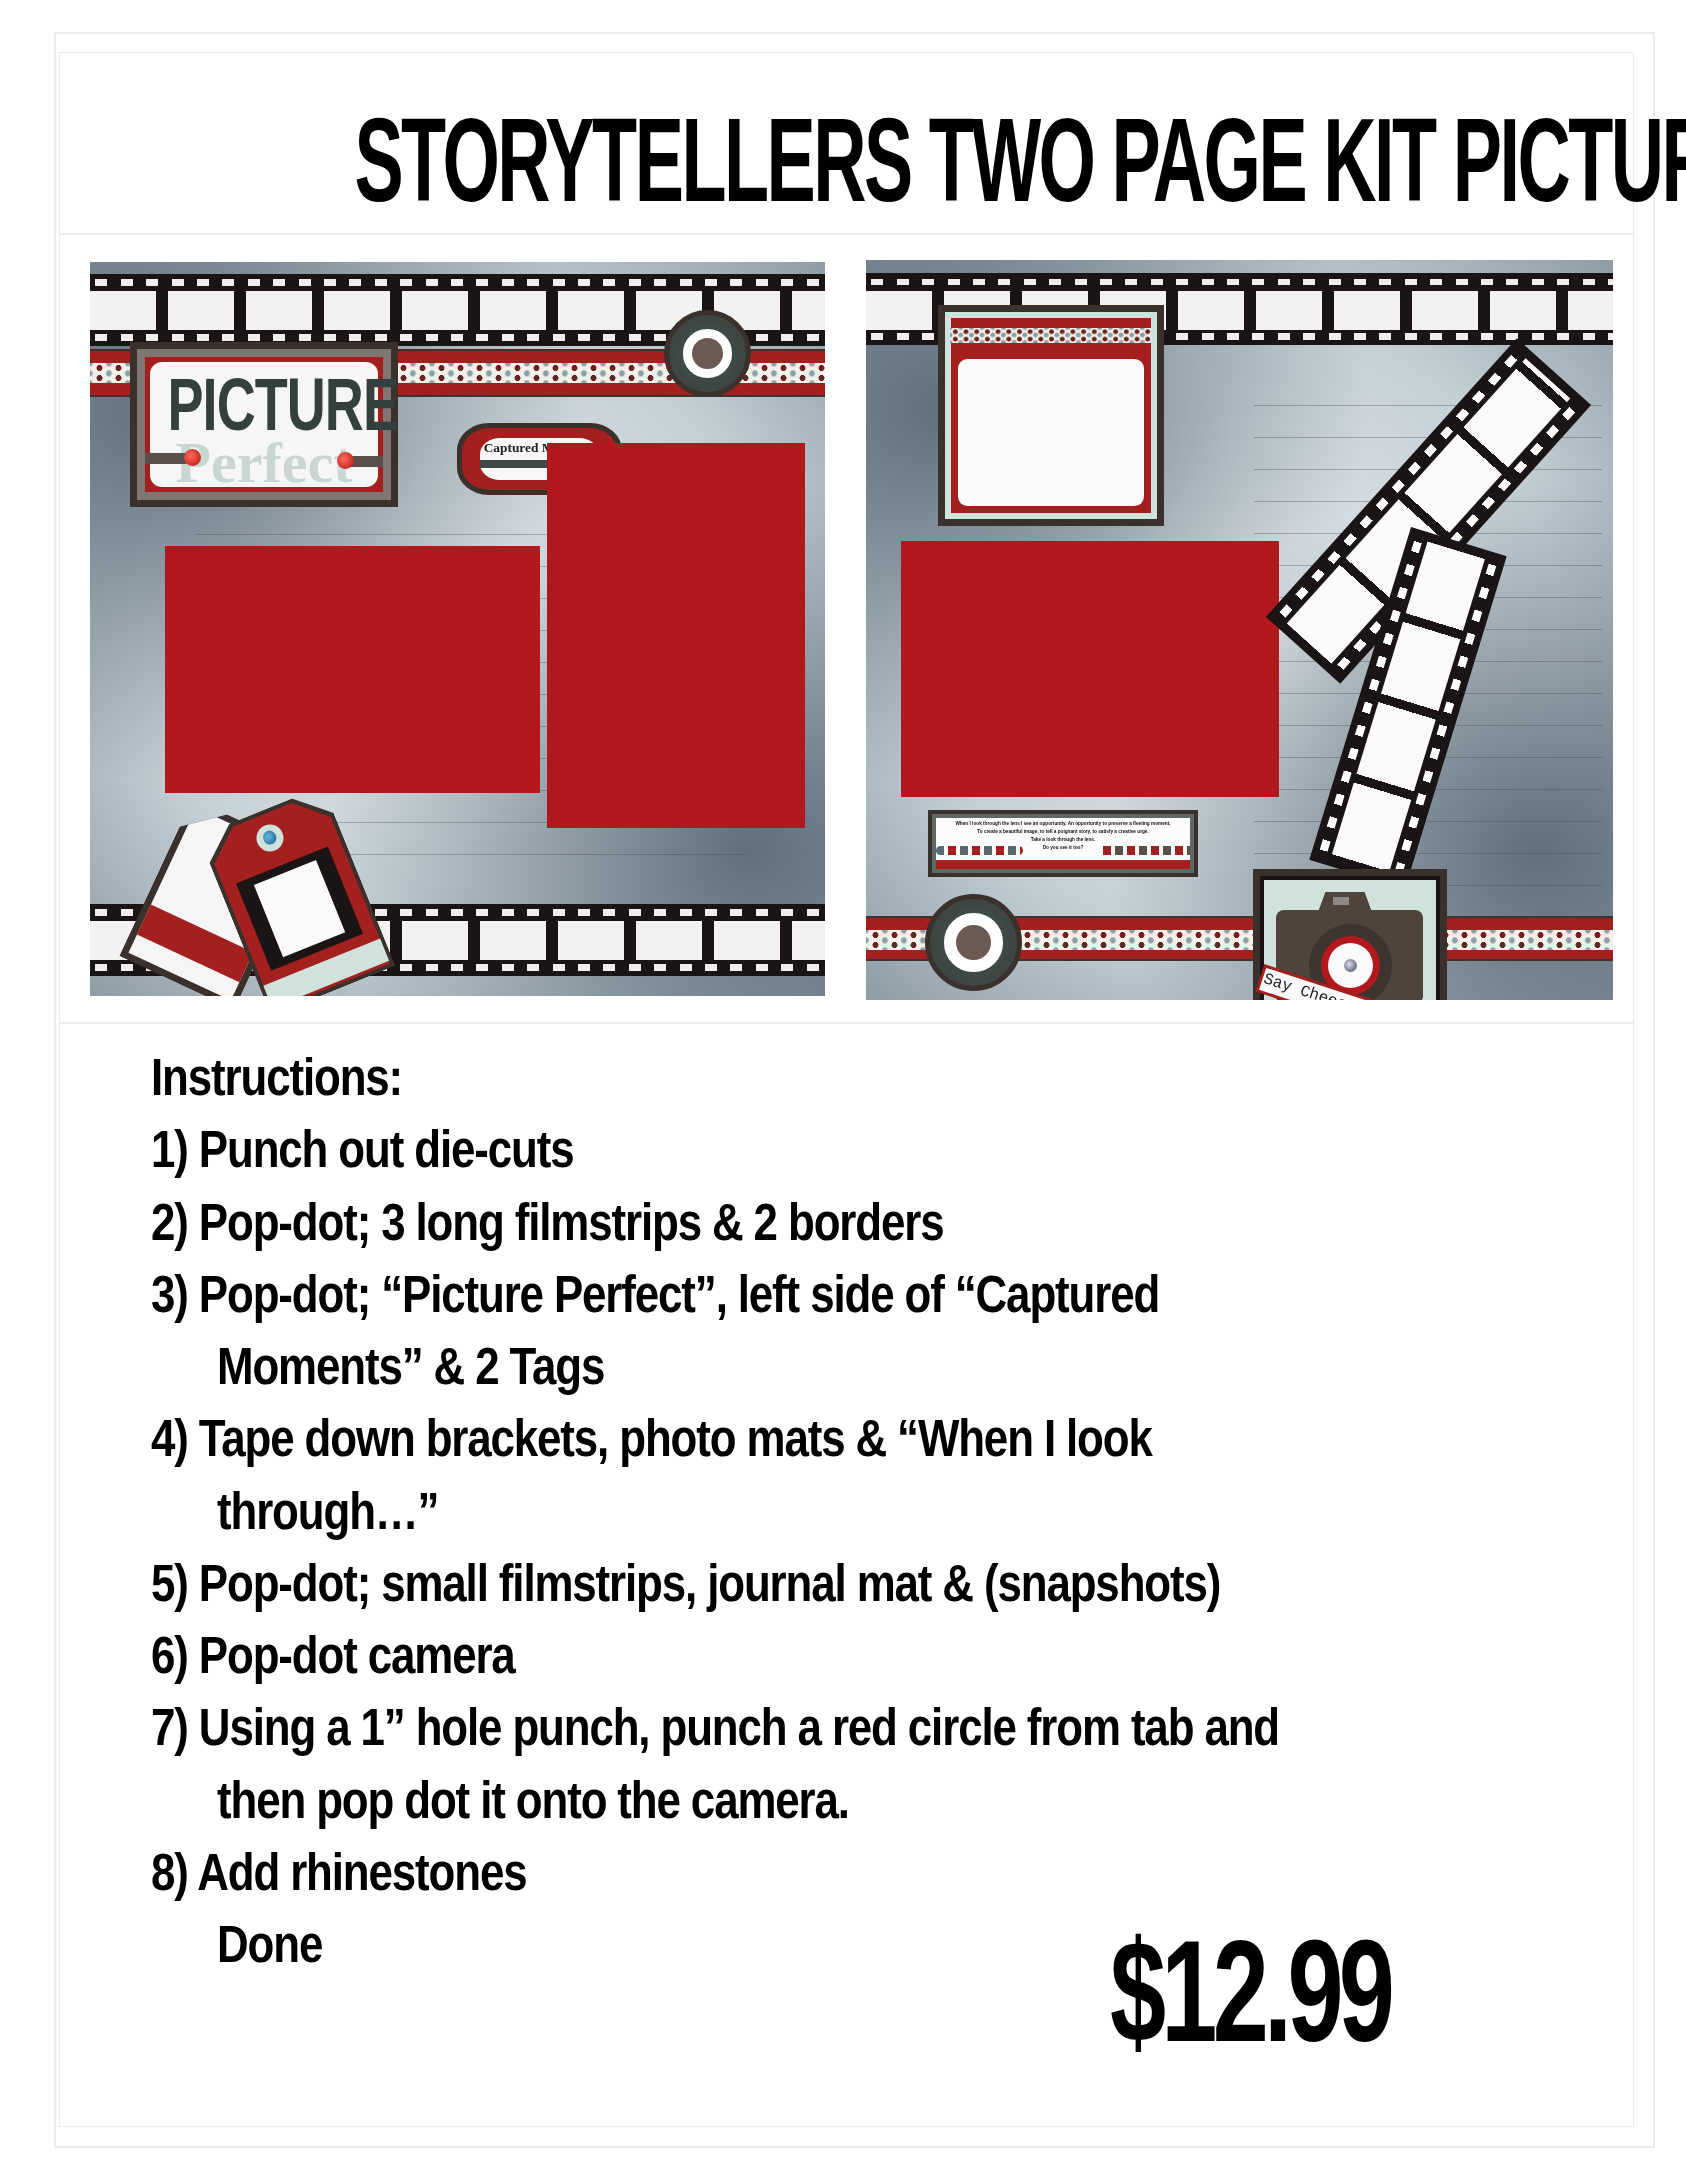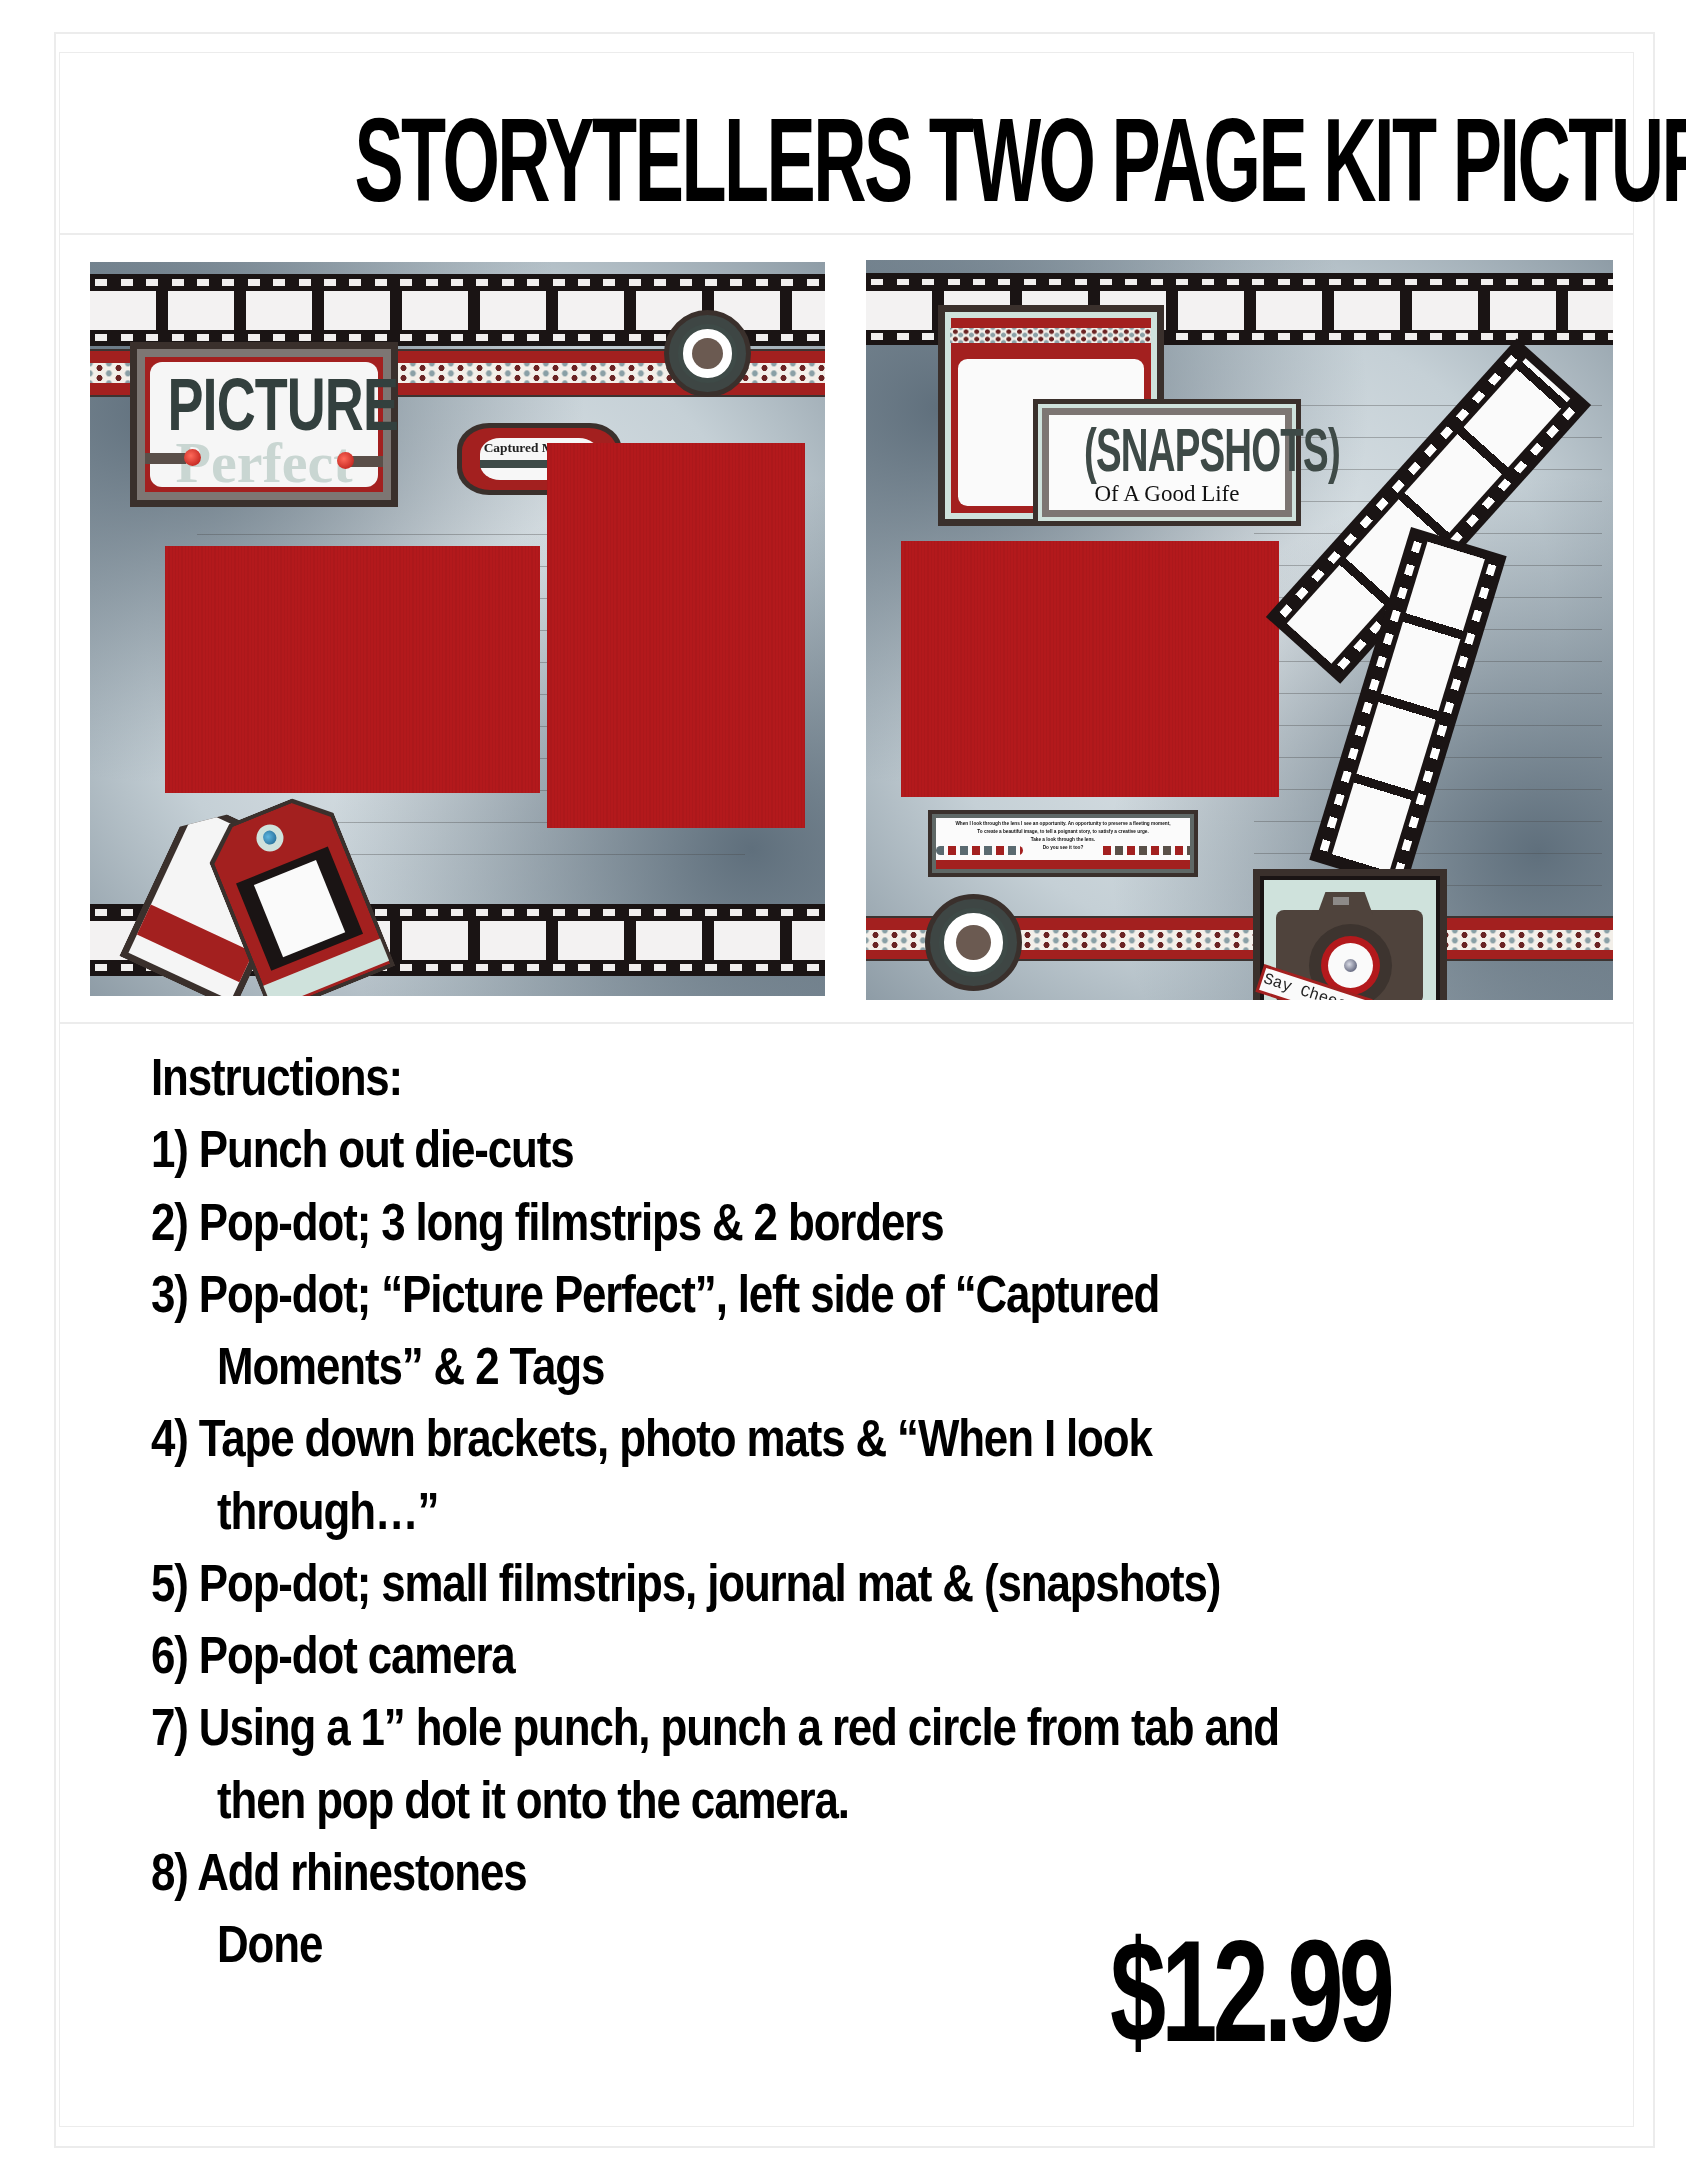--- a/index.html
+++ b/index.html
@@ -107,27 +107,20 @@
     <div class="holes" style="top:60px;"></div>
   </div>
 
   <div class="card" style="left:72px;top:45px;width:226px;height:221px;background:#3a302c;">
     <div style="position:absolute;left:6.7px;top:6.7px;right:6.7px;bottom:6.7px;background:#cfe2dc;"></div>
     <div style="position:absolute;left:13.4px;top:13.4px;right:13.4px;bottom:13.4px;background:#a3201f;"></div>
     <div style="position:absolute;left:20px;top:54px;right:20px;bottom:20px;background:#fafafa;border-radius:9.4px;"></div>
     <div style="position:absolute;left:12px;top:23px;right:13.4px;height:14.7px;background:radial-gradient(circle, #6a2323 2px, transparent 2.7px) 0 0/10.7px 7.4px, radial-gradient(circle, #8aa0a6 2px, transparent 2.7px) 5.4px 3.3px/10.7px 7.4px, #f3efe9;"></div>
   </div>
 
-  <div class="card" style="left:167px;top:139px;width:268px;height:127px;background:#3a302c;">
-    <div style="position:absolute;left:5.4px;top:5.4px;right:5.4px;bottom:5.4px;background:#cfe2dc;"></div>
-    <div style="position:absolute;left:9.4px;top:9.4px;right:9.4px;bottom:9.4px;background:#7d7673;"></div>
-    <div style="position:absolute;left:16px;top:16px;right:16px;bottom:16px;background:#fbfbfb;"></div>
-    <div class="cond" style="position:absolute;left:0;right:0;top:20px;text-align:center;font-size:62px;line-height:62px;color:#3e4a47;transform:scaleX(0.62);letter-spacing:-1.3px;">(SNAPSHOTS)</div>
-    <div class="serif" style="position:absolute;left:0;right:0;top:83px;text-align:center;font-size:23px;line-height:23px;color:#111;">Of A Good Life</div>
-  </div>
 
   <div class="mat-red" style="left:35px;top:281px;width:378px;height:256px;"></div>
 
   <div class="card" style="left:375px;top:201px;width:375px;height:100px;background:#1a1414;transform:rotate(-48deg);transform-origin:center;">
     <div style="position:absolute;left:9.4px;right:9.4px;top:20px;height:60px;background:repeating-linear-gradient(to right,#fafafa 0,#fafafa 79px,#1a1414 79px,#1a1414 88px);"></div>
     <div style="position:absolute;left:6.7px;right:6.7px;top:6.7px;height:8px;background:repeating-linear-gradient(to right,transparent 0,transparent 5.4px,#fff 5.4px,#fff 16px,transparent 16px,transparent 24px);"></div>
     <div style="position:absolute;left:6.7px;right:6.7px;bottom:6.7px;height:8px;background:repeating-linear-gradient(to right,transparent 0,transparent 5.4px,#fff 5.4px,#fff 16px,transparent 16px,transparent 24px);"></div>
   </div>
   <div class="card" style="left:492px;top:274px;width:100px;height:348px;background:#1a1414;transform:rotate(17deg);transform-origin:center;">
     <div style="position:absolute;top:9.4px;bottom:9.4px;left:20px;width:60px;background:repeating-linear-gradient(to bottom,#fafafa 0,#fafafa 75px,#1a1414 75px,#1a1414 84px);"></div>

